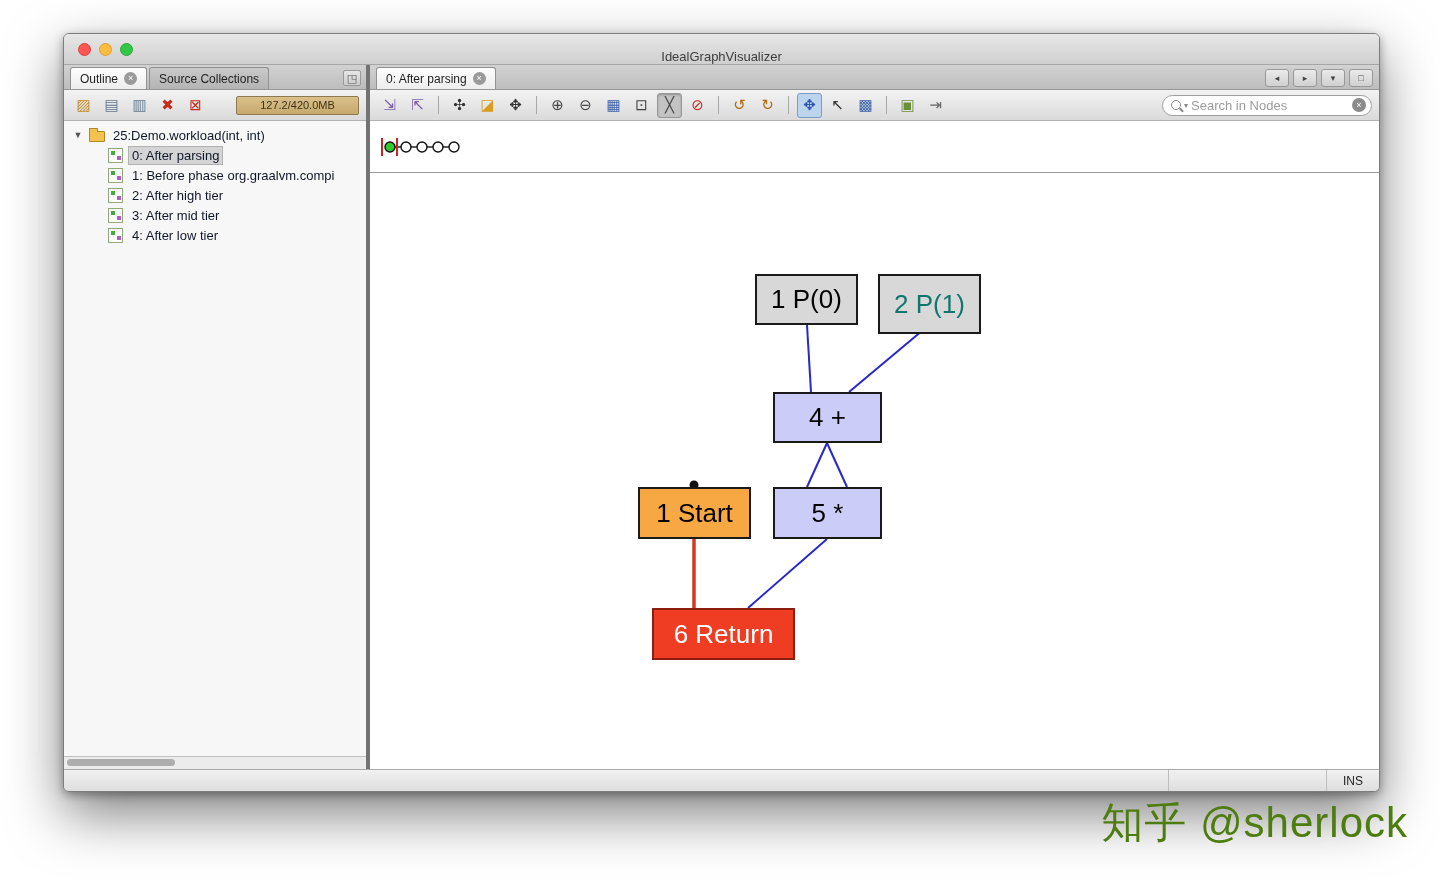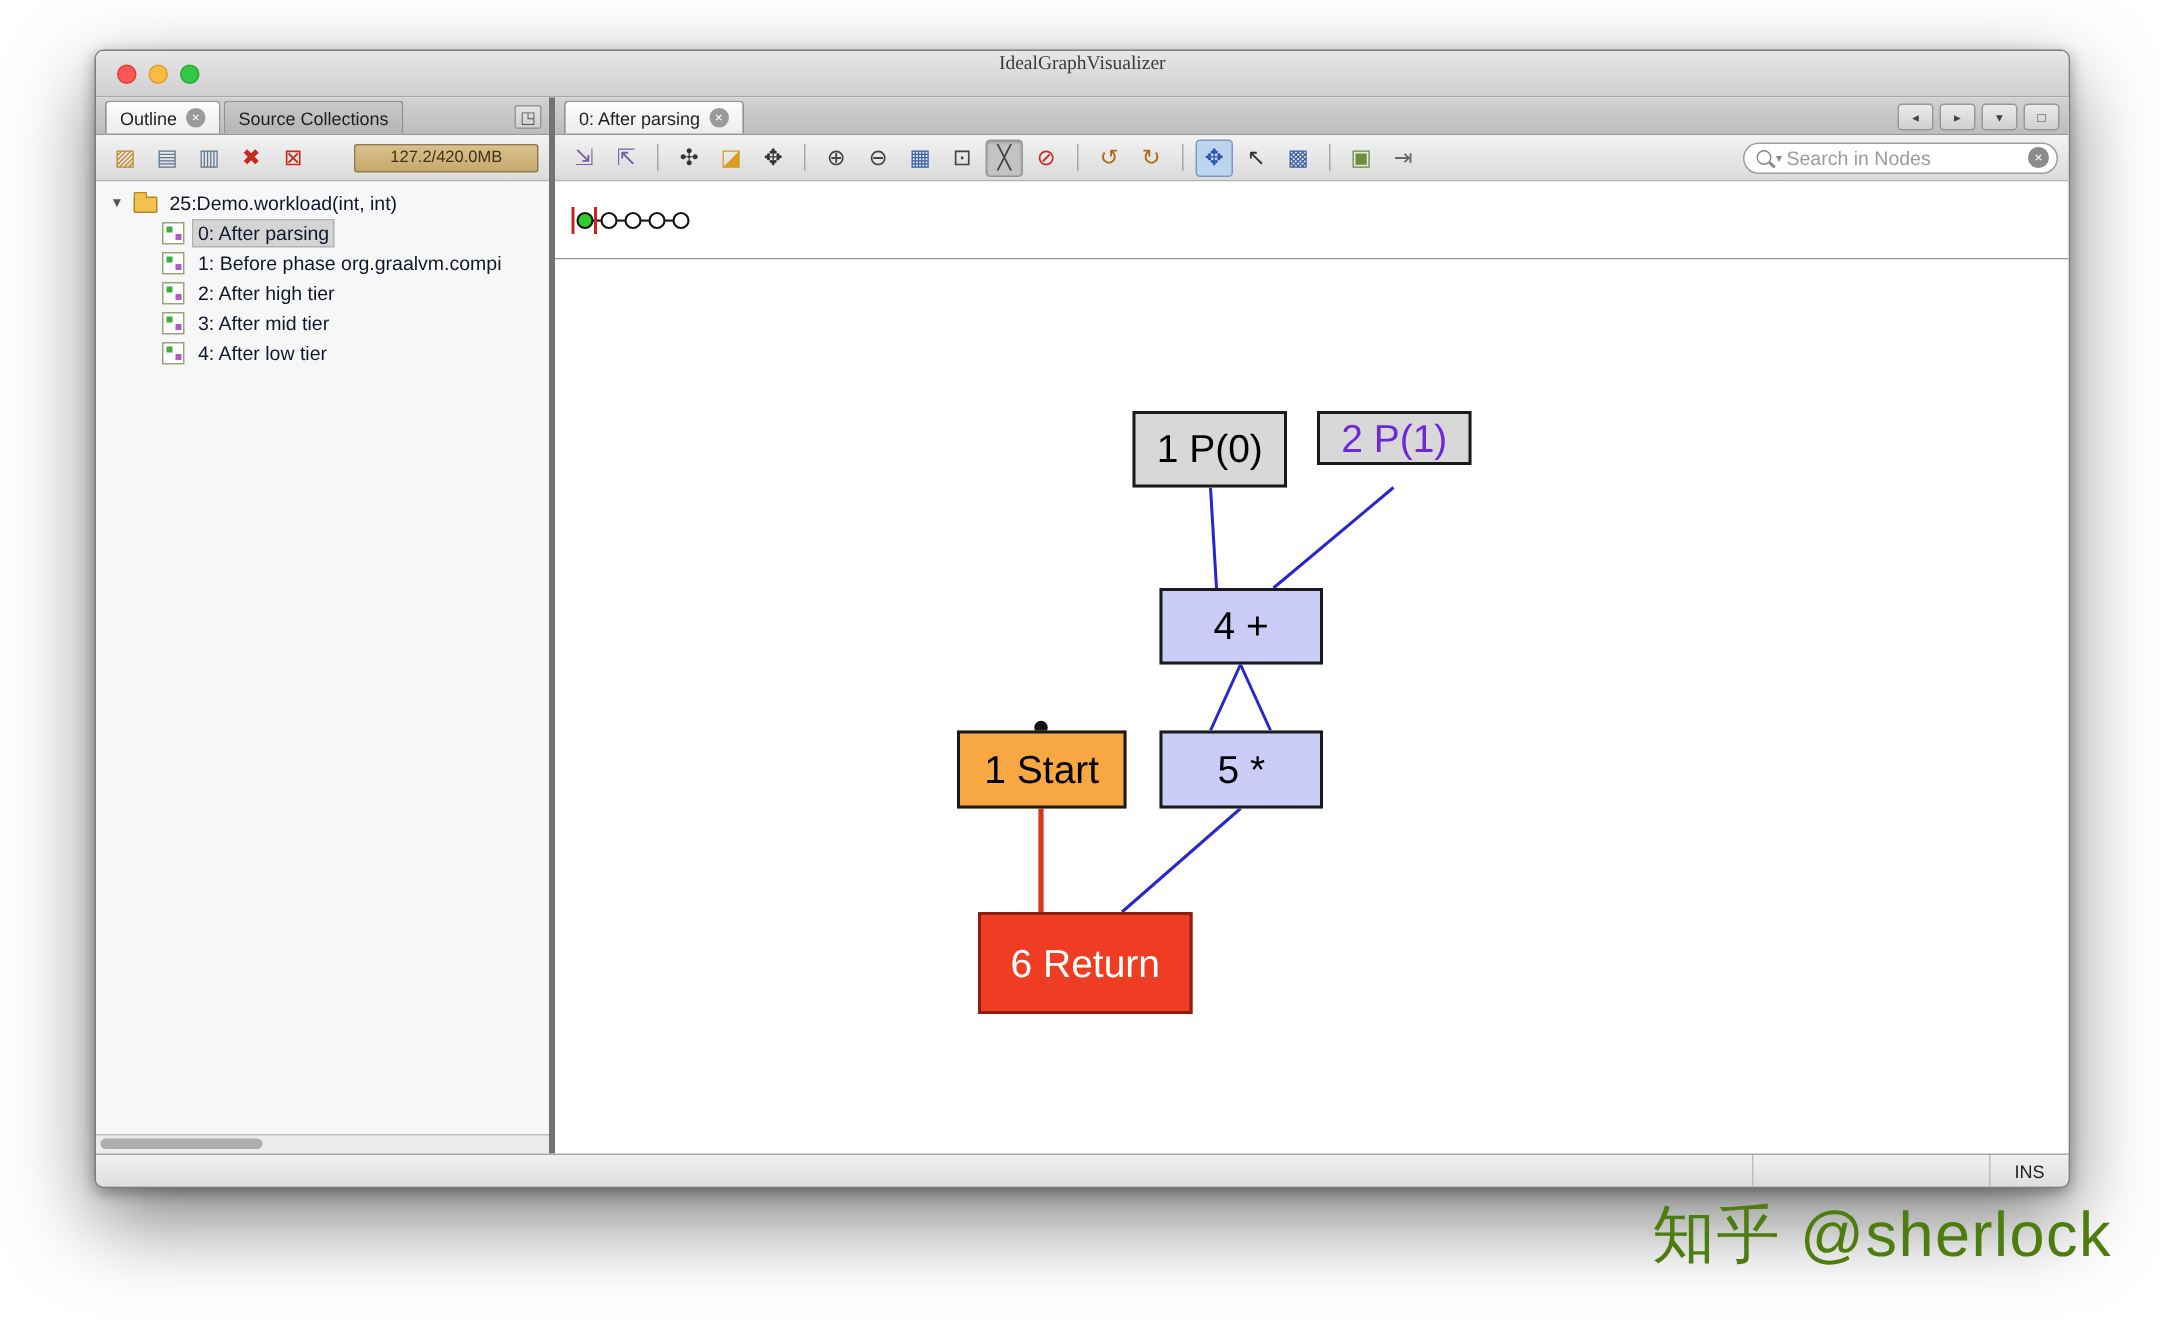--- a/index.html
+++ b/index.html
@@ -10,21 +10,21 @@
   }
   
   .window{
     position:absolute;left:63px;top:33px;width:1315px;height:757px;
     border:1px solid #7d7d7d;border-radius:6px;overflow:hidden;background:#ececec;
     box-shadow:0 22px 55px rgba(0,0,0,.5),0 3px 10px rgba(0,0,0,.35);
   }
   .titlebar{
     height:30px;background:linear-gradient(#e7e7e7,#cfcfcf);
     border-bottom:1px solid #a6a6a6;position:relative;
-    display:flex;align-items:flex-start;justify-content:center;font-family:Liberation Serif, serif;
+    display:flex;align-items:flex-end;justify-content:center;
   }
   .traffic{position:absolute;left:14px;top:9px;display:flex;gap:8px;}
   .light{width:13px;height:13px;border-radius:50%;box-sizing:border-box;}
   .light.red{background:#fc5753;border:1px solid #df3e38;}
   .light.yellow{background:#fdbc40;border:1px solid #de9f34;}
   .light.green{background:#33c748;border:1px solid #27aa35;}
   .title-text{font-size:13px;color:#3c3c3c;}
 
   .body-area{position:absolute;top:31px;left:0;right:0;bottom:22px;display:flex;}
 
@@ -298,25 +298,25 @@
             <line x1="437" y1="152" x2="441" y2="219" stroke="#2727cc" stroke-width="2"></line>
             <line x1="559" y1="152" x2="479" y2="219" stroke="#2727cc" stroke-width="2"></line>
             <line x1="457" y1="270" x2="437" y2="314" stroke="#2727cc" stroke-width="2"></line>
             <line x1="457" y1="270" x2="477" y2="314" stroke="#2727cc" stroke-width="2"></line>
             <line x1="457" y1="366" x2="378" y2="435" stroke="#2727cc" stroke-width="2"></line>
             <line x1="324" y1="366" x2="324" y2="435" stroke="#d23b1e" stroke-width="3.5"></line>
             <circle cx="324" cy="312" r="4.5" fill="#111111"></circle>
           </svg>
         <div id="graph-nodes">
             <div class="gnode" style="left: 385px; top: 101px; width: 103px; height: 51px; background: rgb(216, 216, 216); border-color: rgb(26, 26, 26); color: rgb(0, 0, 0);">1 P(0)</div>
-            <div class="gnode" style="left: 508px; top: 101px; width: 103px; height: 36px; background: rgb(216, 216, 216); border-color: rgb(26, 26, 26); color: #6d28d9;">2 P(1)</div>
+            <div class="gnode" style="left: 508px; top: 101px; width: 103px; height: 60px; background: rgb(216, 216, 216); border-color: rgb(26, 26, 26); color: #0f766e;">2 P(1)</div>
             <div class="gnode" style="left: 403px; top: 219px; width: 109px; height: 51px; background: rgb(204, 204, 248); border-color: rgb(26, 26, 26); color: rgb(0, 0, 0);">4 +</div>
             <div class="gnode" style="left: 268px; top: 314px; width: 113px; height: 52px; background: rgb(247, 168, 67); border-color: rgb(26, 26, 26); color: rgb(0, 0, 0);">1 Start</div>
             <div class="gnode" style="left: 403px; top: 314px; width: 109px; height: 52px; background: rgb(204, 204, 248); border-color: rgb(26, 26, 26); color: rgb(0, 0, 0);">5 *</div>
-            <div class="gnode" style="left: 282px; top: 435px; width: 143px; height: 68px; background: rgb(238, 61, 34); border-color: rgb(140, 31, 16); color: rgb(255, 255, 255);">6 Return</div>
+            <div class="gnode" style="left: 282px; top: 435px; width: 143px; height: 52px; background: rgb(238, 61, 34); border-color: rgb(140, 31, 16); color: rgb(255, 255, 255);">6 Return</div>
           </div>
       </div>
     </div>
   </div>
 
   <div class="status-bar">
     <div class="status-spacer"></div>
     <div class="status-sep"></div>
     <div class="status-mid"></div>
     <div class="status-sep"></div>

